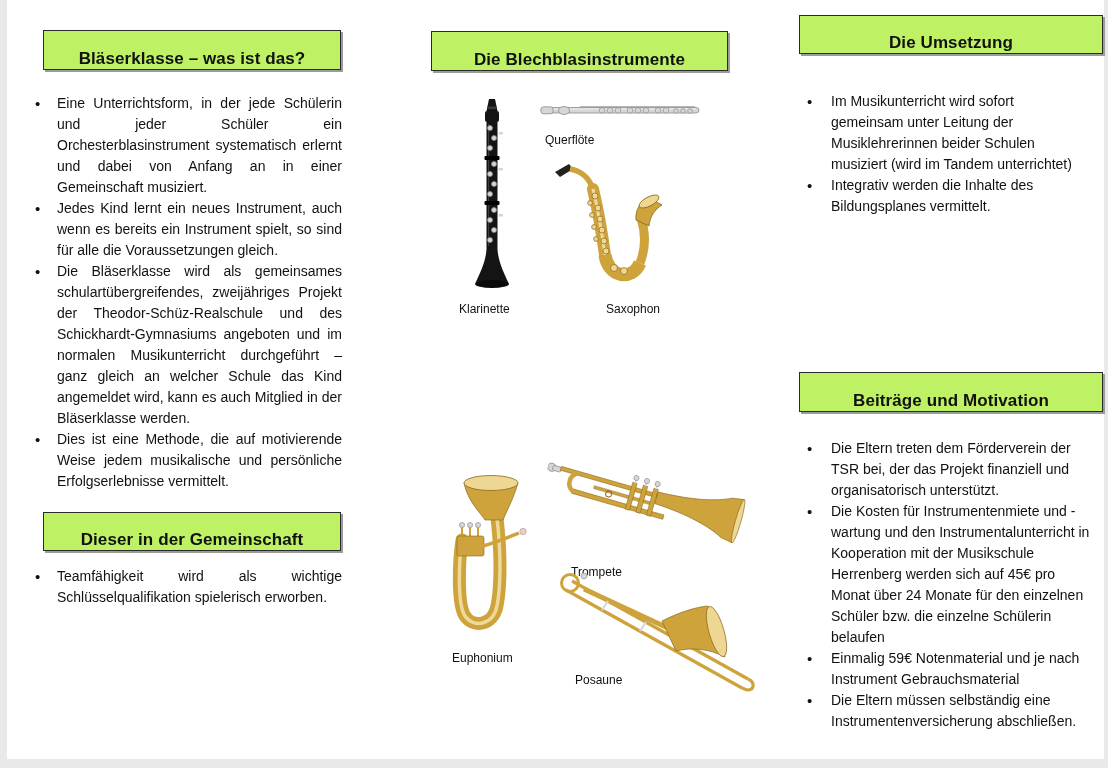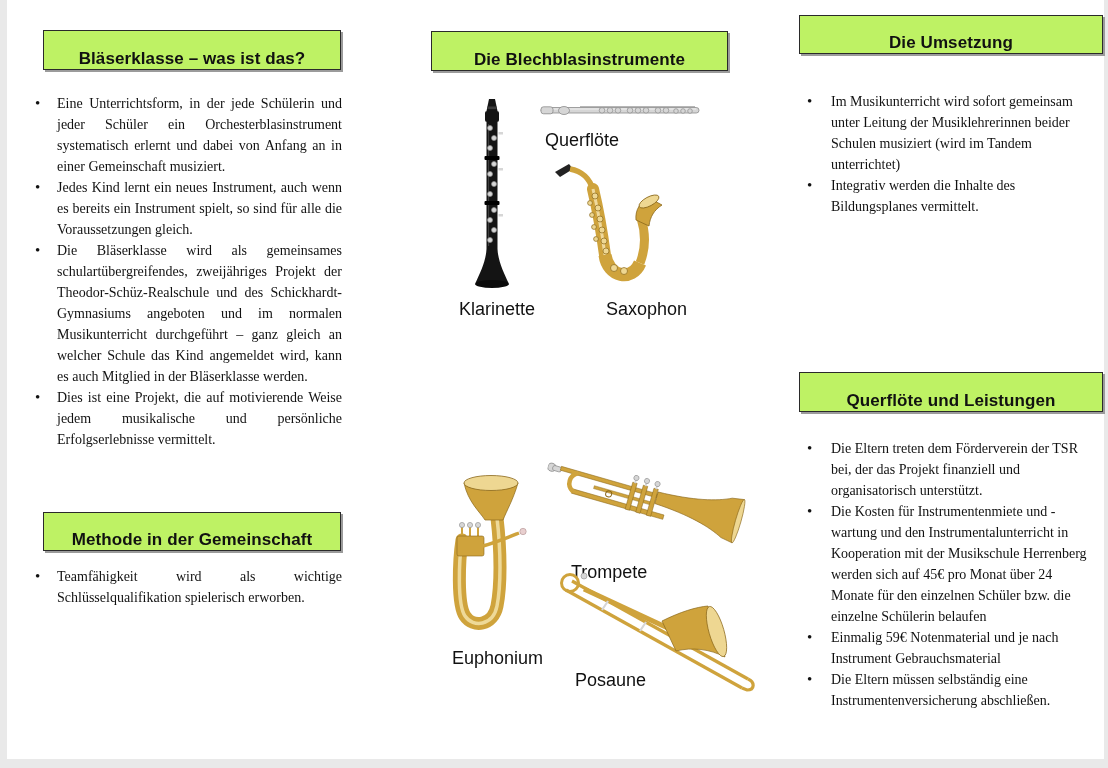--- a/index.html
+++ b/index.html
@@ -16,32 +16,32 @@
   .hbox{
     position:absolute;
     background:#bef264;
     border:1px solid var(--box_border,#2a2a2a);
     box-shadow:2px 2px 0 var(--box_shadow,#9b9b9b);
     display:flex;align-items:flex-end;justify-content:center;
     font-weight:bold;font-size:17px;letter-spacing:.1px;
   }
   ul.bullets{
     position:absolute;margin:0;padding:0;list-style:none;
-    font-size:14px;line-height:21px;font-family:Liberation Serif, serif;
+    font-size:14px;line-height:21px;
   }
   ul.bullets li{position:relative;padding-left:22px;}
   ul.bullets li::before{
     content:"•";position:absolute;left:0;top:0;
     font-size:15px;line-height:21px;
   }
   ul.bullets.justify li{text-align:justify;}
   ul.bullets.wide li{padding-left:28px;}
   ul.bullets.wide li::before{left:4px;}
   .instr{position:absolute;margin:0;}
-  .instr-label{position:absolute;font-size:18px;line-height:18px;white-space:nowrap;}
+  .instr-label{position:absolute;font-size:12px;line-height:18px;white-space:nowrap;}
   
   .f-gold{fill:var(--brass,#cfa33c);}
   .s-gold{stroke:var(--brass,#cfa33c);}
   .f-goldl{fill:var(--brass_light,#eed792);}
   .f-silver{fill:var(--silver,#d3d3d3);}
   .s-silver{stroke:var(--silver,#d3d3d3);}
   .sv-d{stroke:var(--silver_dark,#8c8c8c);}
   .sd{stroke:var(--brass_dark,#8a671a);}
   .f-black{fill:var(--instrument_black,#141414);}
 </style>
@@ -51,25 +51,25 @@
 <div class="page">
 
   <div class="hbox" style="left:36px;top:30px;width:296px;height:38px">
     <span>Bläserklasse – was ist das?</span>
   </div>
 
   <ul class="bullets justify" style="left:28px;top:93px;width:307px">
     <li>Eine Unterrichtsform, in der jede Schülerin und jeder Schüler ein Orchesterblasinstrument systematisch erlernt und dabei von Anfang an in einer Gemeinschaft musiziert.</li>
     <li>Jedes Kind lernt ein neues Instrument, auch wenn es bereits ein Instrument spielt, so sind für alle die Voraussetzungen gleich.</li>
     <li>Die Bläserklasse wird als gemeinsames schulartübergreifendes, zweijähriges Projekt der Theodor-Schüz-Realschule und des Schickhardt-Gymnasiums angeboten und im normalen Musikunterricht durchgeführt – ganz gleich an welcher Schule das Kind angemeldet wird, kann es auch Mitglied in der Bläserklasse werden.</li>
-    <li>Dies ist eine Projekt, die auf motivierende Weise jedem musikalische und persönliche Erfolgserlebnisse vermittelt.</li>
+    <li>Dies ist eine Methode, die auf motivierende Weise jedem musikalische und persönliche Erfolgserlebnisse vermittelt.</li>
   </ul>
 
   <div class="hbox" style="left:36px;top:512px;width:296px;height:37px">
-    <span>Methode in der Gemeinschaft</span>
+    <span>Dieser in der Gemeinschaft</span>
   </div>
 
   <ul class="bullets justify" style="left:28px;top:566px;width:307px">
     <li>Teamfähigkeit wird als wichtige Schlüsselqualifikation spielerisch erworben.</li>
   </ul>
 
   <div class="hbox" style="left:424px;top:31px;width:295px;height:38px">
     <span>Die Blechblasinstrumente</span>
   </div>
 
@@ -213,21 +213,21 @@
   <div class="hbox" style="left:792px;top:15px;width:302px;height:37px">
     <span>Die Umsetzung</span>
   </div>
 
   <ul class="bullets wide" style="left:796px;top:91px;width:286px">
     <li>Im Musikunterricht wird sofort gemeinsam unter Leitung der Musiklehrerinnen beider Schulen musiziert (wird im Tandem unterrichtet)</li>
     <li>Integrativ werden die Inhalte des Bildungsplanes vermittelt.</li>
   </ul>
 
   <div class="hbox" style="left:792px;top:372px;width:302px;height:38px">
-    <span>Querflöte und Leistungen</span>
+    <span>Beiträge und Motivation</span>
   </div>
 
   <ul class="bullets wide" style="left:796px;top:438px;width:290px">
     <li>Die Eltern treten dem Förderverein der TSR bei, der das Projekt finanziell und organisatorisch unterstützt.</li>
     <li>Die Kosten für Instrumentenmiete und -wartung und den Instrumental­unterricht in Kooperation mit der Musikschule Herrenberg werden sich auf 45€ pro Monat über 24 Monate für den einzelnen Schüler bzw. die einzelne Schülerin belaufen</li>
     <li>Einmalig 59€ Notenmaterial und je nach Instrument Gebrauchsmaterial</li>
     <li>Die Eltern müssen selbständig eine Instrumentenversicherung abschließen.</li>
   </ul>
 
 </div>

